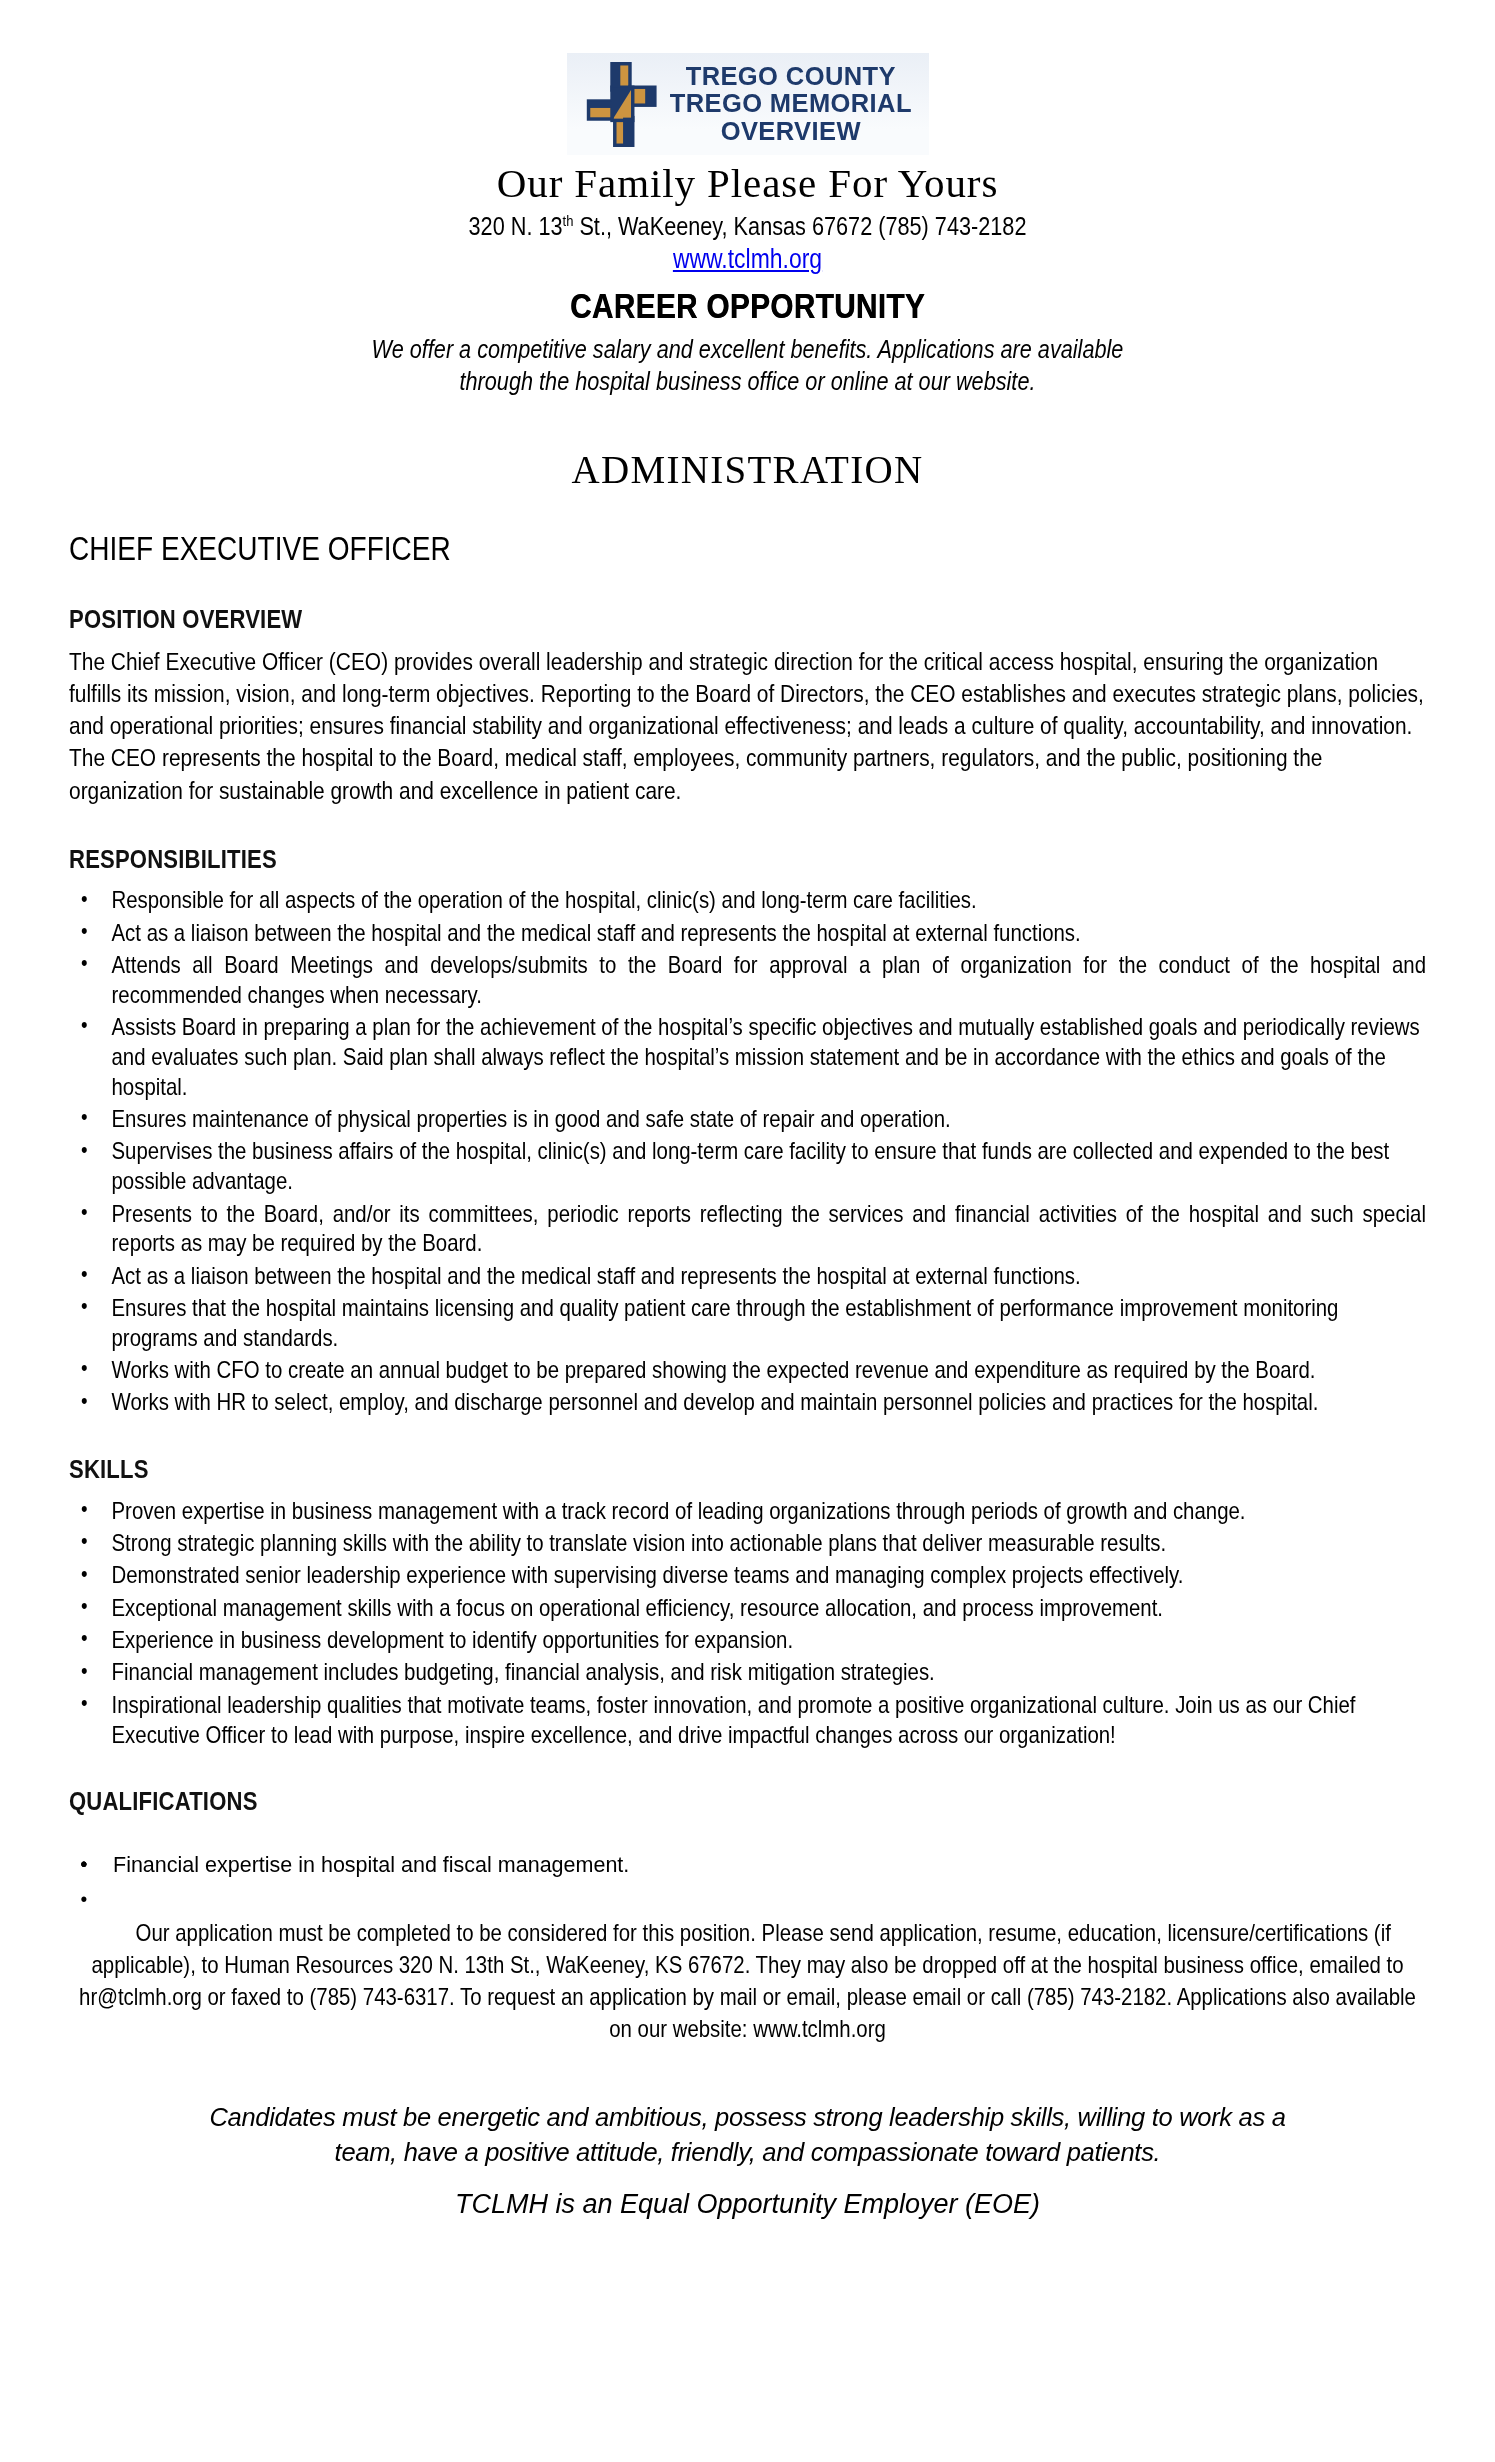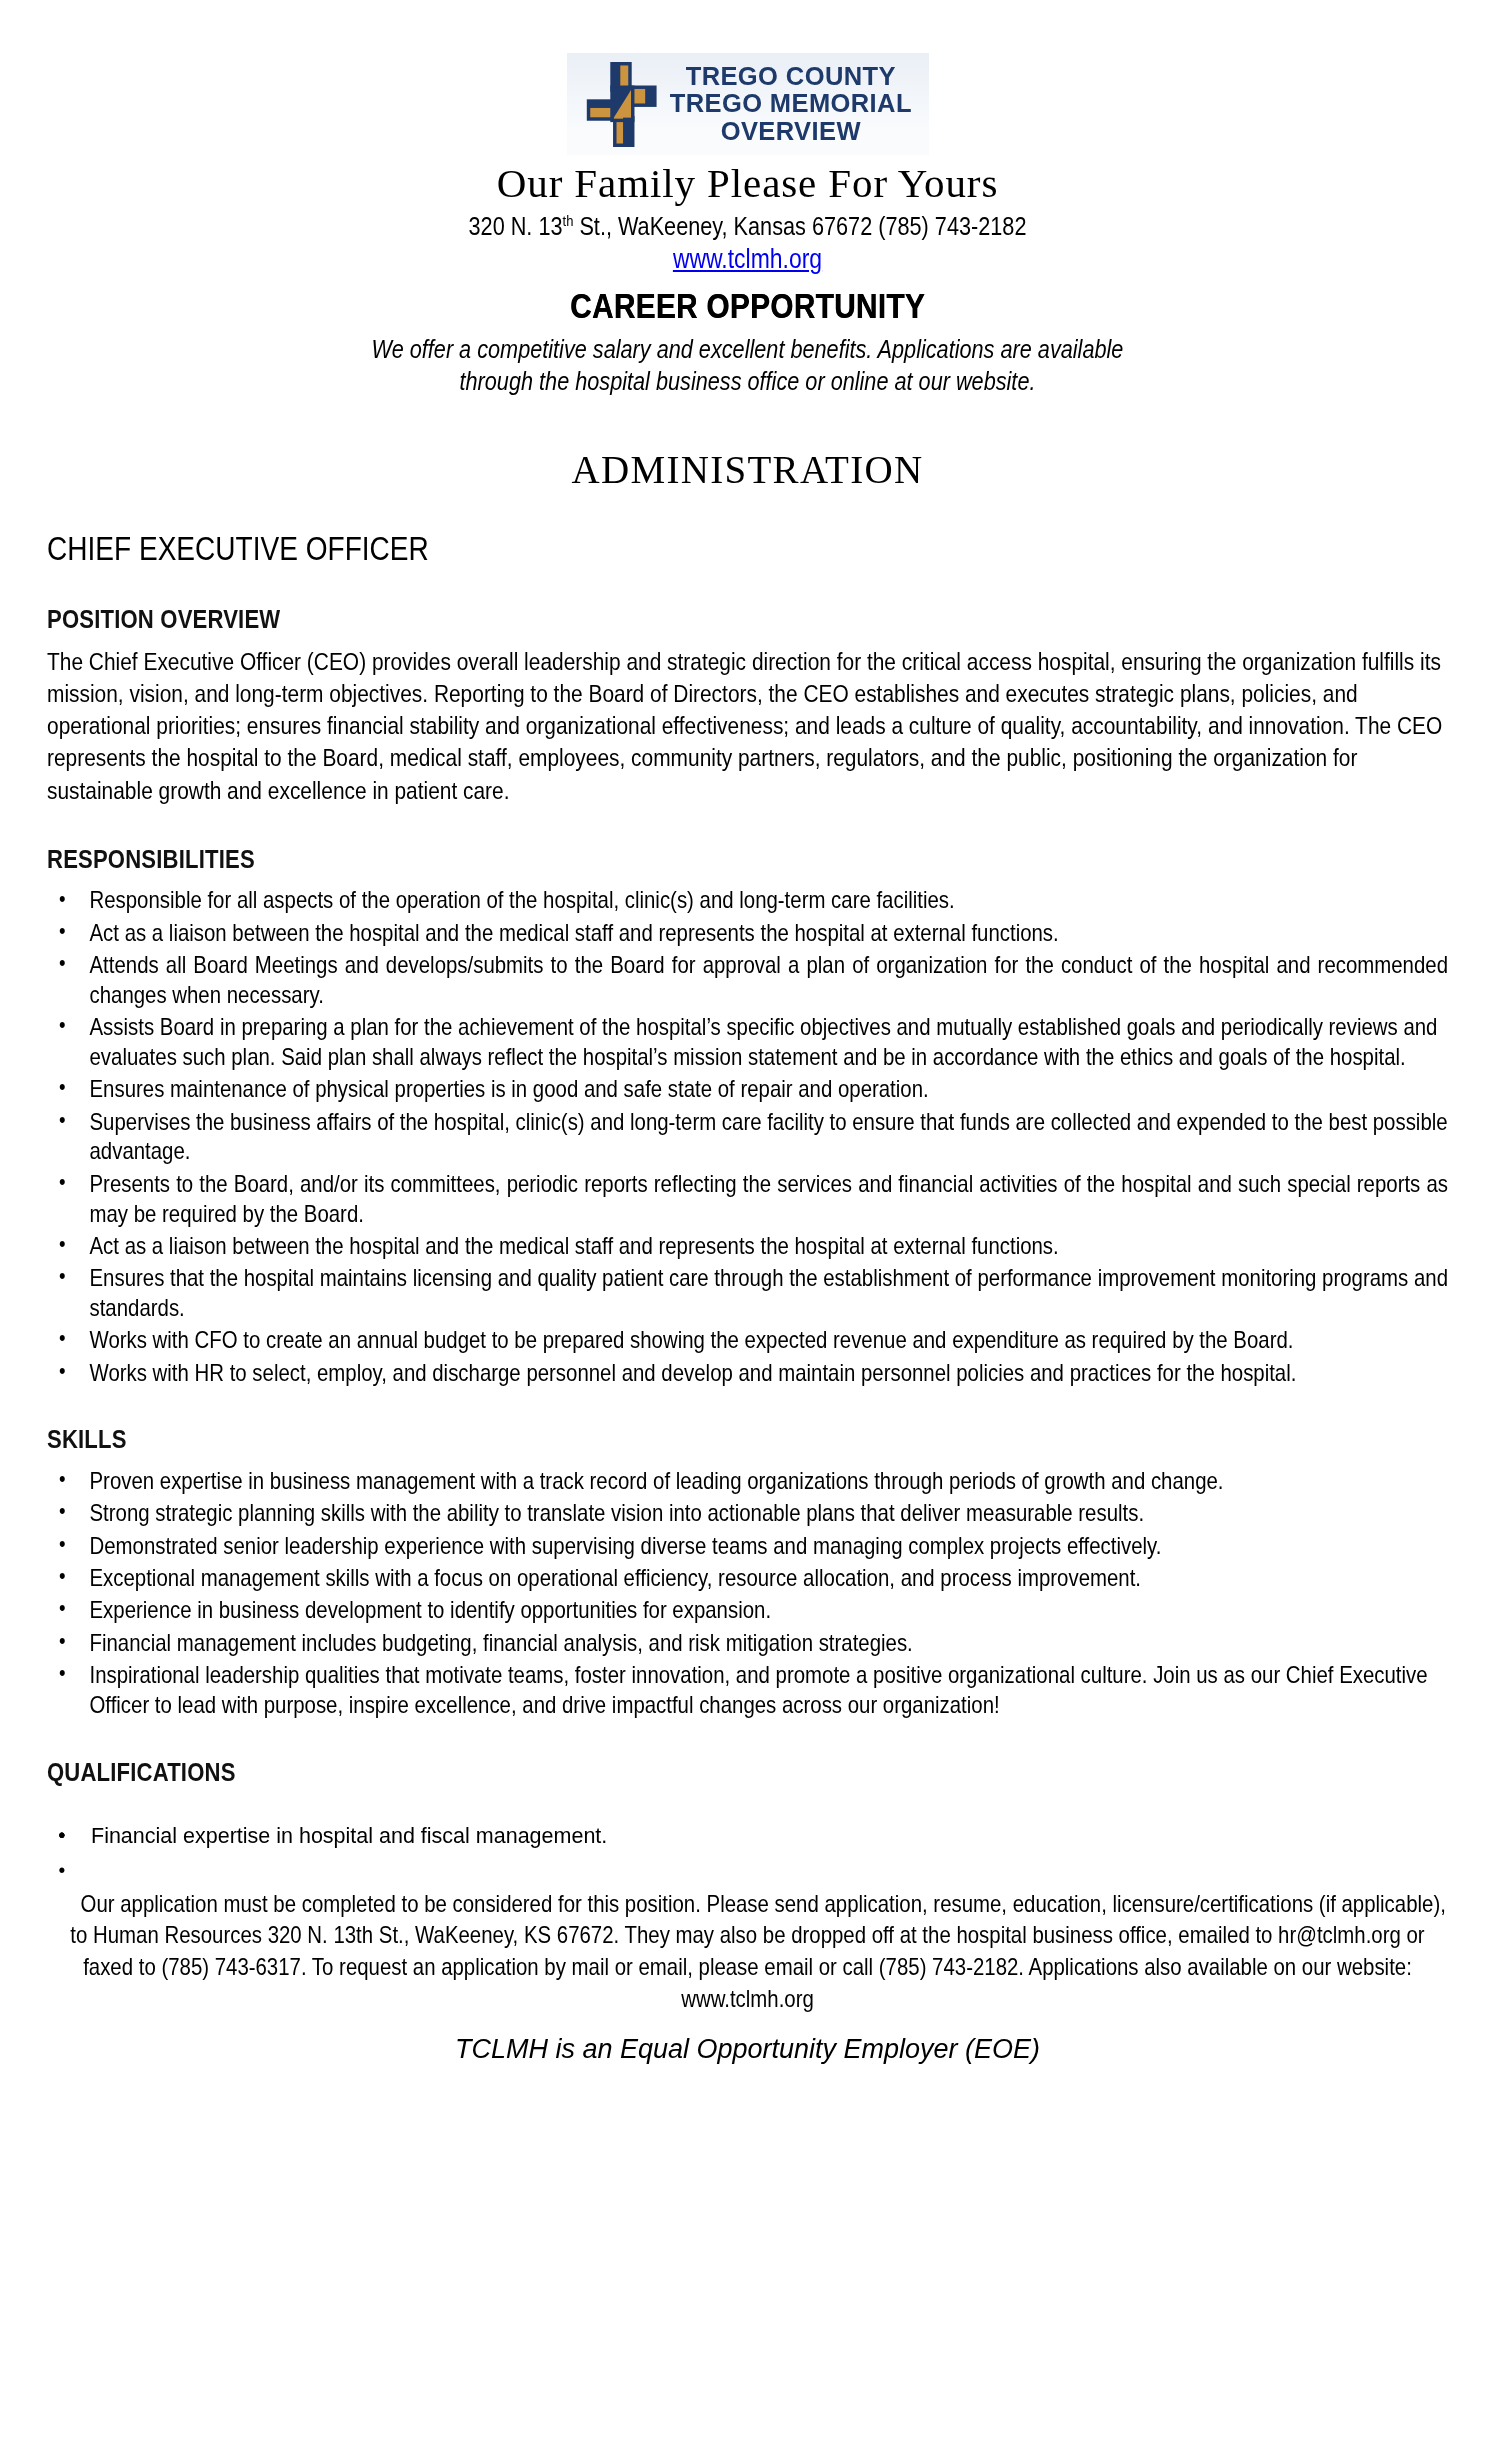--- a/index.html
+++ b/index.html
@@ -1,18 +1,18 @@
 <!DOCTYPE html>
 <html style="font-size:14px"><head>
 <meta charset="utf-8">
 <title>Document</title>
 <style>
   html,body{margin:0;padding:0;background:#fff;}
   body{width:1495px;height:2462px;position:relative;font-family:"Liberation Sans",sans-serif;color:#000;overflow:hidden;}
-  .page{box-sizing:border-box;padding:0 47px;}
+  .page{box-sizing:border-box;padding:0 69px;}
 
   
   .narrow{transform:scaleX(0.85);transform-origin:0 0;width:117.647%;}
 
   
   .logo-box{width:362px;height:102px;margin:53px auto 5.3px;background:linear-gradient(180deg,#eaeff6 0%,#f9fbfd 75%);
             display:flex;align-items:center;justify-content:center;gap:10.6px;}
   .logo-cross{width:76px;height:91px;flex:0 0 auto;}
   .logo-text{color:#1e3a6b;font-weight:bold;font-size:25.5px;line-height:1.08;text-align:center;letter-spacing:0.4px;}
   .tagline{font-family:cursive;font-size:41px;line-height:1.15;text-align:center;margin:1.8px 0 0;font-weight:400;letter-spacing:0.9px;}
@@ -140,16 +140,17 @@
           <li><span class="dot">•</span></li>
           <li><span class="dot">•</span></li>
           <li><span class="dot">•</span><span class="btext">Financial expertise in hospital and fiscal management.</span></li>
           <li><span class="dot">•</span></li>
         </ul>
       </div>
     </div>
 
   <p class="app-note narrow">Our application must be completed to be considered for this position. Please send application, resume, education, licensure/certifications (if applicable), to Human Resources 320 N. 13th St., WaKeeney, KS 67672. They may also be dropped off at the hospital business office, emailed to hr@tclmh.org or faxed to (785) 743-6317. To request an application by mail or email, please email or call (785) 743-2182. Applications also available on our website: www.tclmh.org</p>
 
+  <p class="footer-note">Candidates must be energetic and ambitious, possess strong leadership skills, willing to work as a team, have a positive attitude, friendly, and compassionate toward patients.</p>
   <p class="eoe-line">TCLMH is an Equal Opportunity Employer (EOE)</p>
 
 </div>
 
 
 </body></html>

